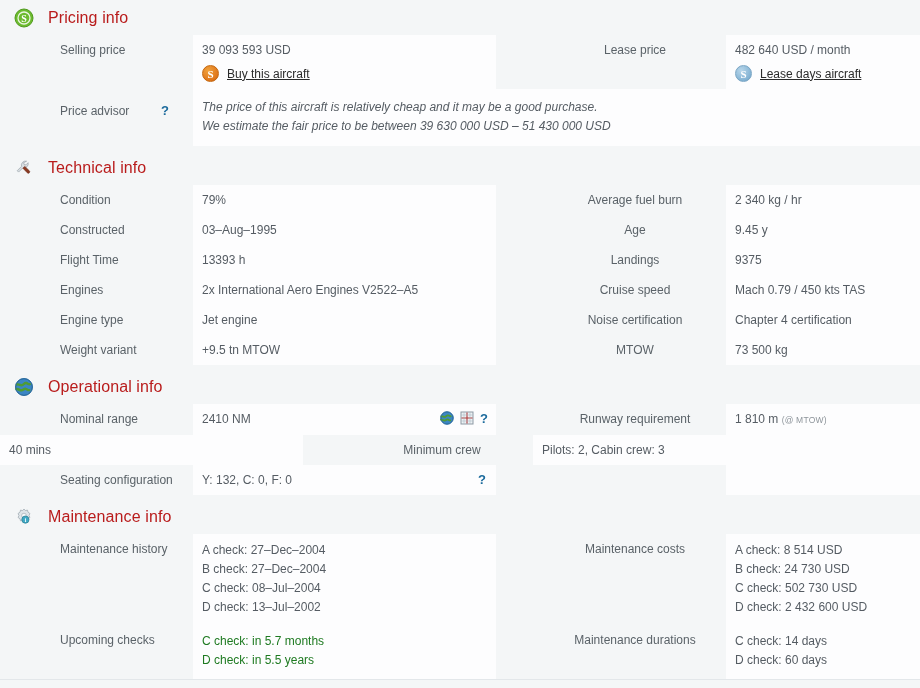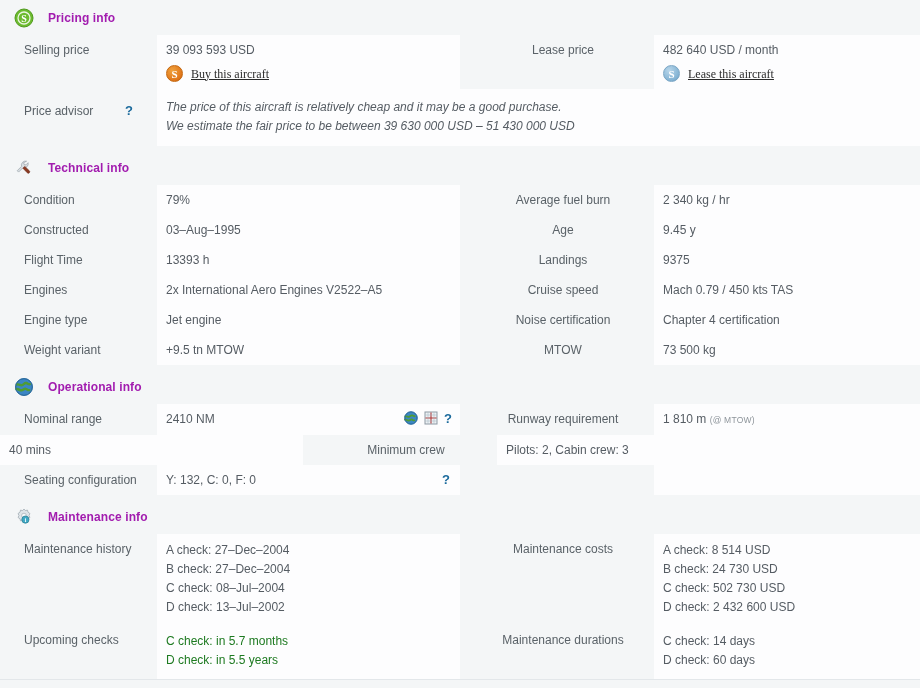--- a/index.html
+++ b/index.html
@@ -32,23 +32,23 @@
     box-sizing: border-box;
   }
   .section-header .sh-icon {
     width: 20px;
     height: 20px;
     margin-right: 14px;
     flex: 0 0 20px;
     display: block;
   }
   .section-header .sh-title {
-    font-size: 12px;
-    font-weight: bold;
-    color: #a21caf;
+    font-size: 16px;
+    font-weight: normal;
+    color: #b91c1c;
     letter-spacing: .1px;
   }
 
   
   .rows {
     display: block;
   }
   .row {
     display: flex;
     align-items: stretch;
@@ -60,20 +60,21 @@
     flex: 0 0 157px;
     padding: 7px 0 7px 24px;
     box-sizing: border-box;
     background: #f4f6f7;
     color: #5a6268;
     font-size: 12px;
     line-height: 16px;
     display: flex;
     align-items: flex-start;
     justify-content: space-between;
+    margin-left: 36px;
   }
   .cell-label .lbl-text { display:block; }
   .cell-value {
     width: 303px;
     flex: 0 0 303px;
     padding: 7px 8px 7px 9px;
     box-sizing: border-box;
     background: #fdfdfe;
     color: #555c63;
     font-size: 12px;
@@ -134,21 +135,20 @@
     display: flex;
     align-items: center;
     margin-top: 7px;
   }
   .action a {
     color: #2b2b2b;
     text-decoration: underline;
     font-size: 12px;
     margin-left: 8px;
     cursor: pointer;
-    font-family: Liberation Serif, serif;
   }
 
   .coin {
     width: 17px;
     height: 17px;
     border-radius: 50%;
     display: inline-block;
     position: relative;
     flex: 0 0 17px;
   }
@@ -222,21 +222,21 @@
       <div class="cell-label right-col">
         <span class="lbl-text">Lease price</span>
       </div>
       <div class="cell-value right-col" style="width:266px;flex:0 0 266px;">
         <div class="val-main">
           <div>482 640 USD / month</div>
           <div class="action">
             <span class="coin blue">
                 <span class="s">S</span>
               </span>
-            <a>Lease this aircraft</a>
+            <a>Lease days aircraft</a>
           </div>
         </div>
       </div>
 
     </div>
 
     <div class="row">
       <div class="cell-label" style="padding-top:14px;gap:8px;">
         <span class="lbl-text">Price advisor</span>
         <span class="help in-label">?</span>

